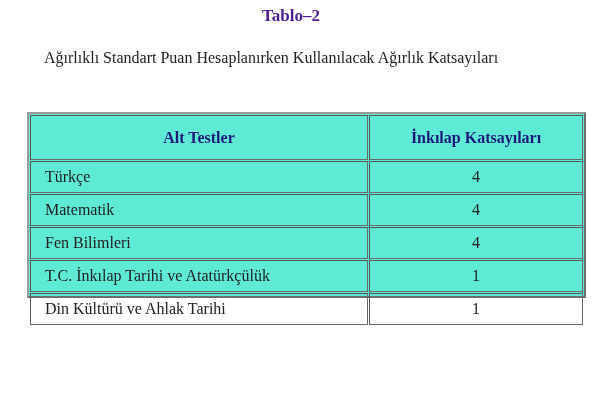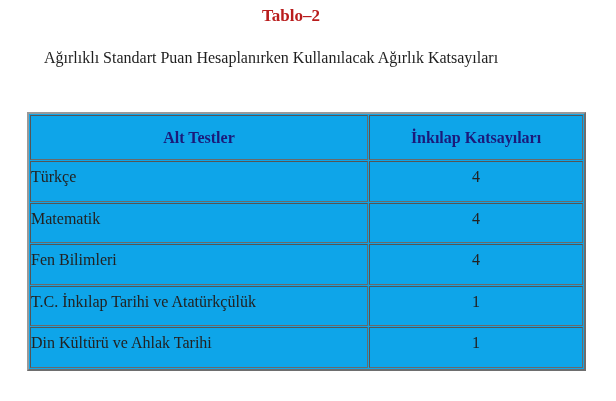--- a/index.html
+++ b/index.html
@@ -16,43 +16,43 @@
       color: #1a1a1a;
     }
     .title {
       position: absolute;
       left: 0;
       top: 6px;
       width: 582px;
       text-align: center;
       font-weight: bold;
       font-size: 17px;
-      color: #b91c1c;
+      color: #4c1d95;
       margin: 0;
     }
     .subtitle {
       position: absolute;
       left: 44px;
       top: 49px;
       font-size: 16px;
       color: #1f1f1f;
       margin: 0;
       white-space: nowrap;
     }
     .table-wrap {
       position: absolute;
       left: 27px;
       top: 112px;
       width: 559px;
-      height: 259px;
+      height: 186px;
       box-sizing: border-box;
       border: 2px solid #6e6e6e;
       border-top-color: #9a9a9a;
       border-left-color: #9a9a9a;
-      background: #0ea5e9;
+      background: #5eead4;
     }
     table.data-table {
       width: 100%;
       height: 100%;
       border-collapse: separate;
       border-spacing: 1px;
       table-layout: fixed;
     }
     table.data-table td,
     table.data-table th {
@@ -70,21 +70,21 @@
       text-align: center;
       height: 45px;
     }
     table.data-table td {
       font-size: 16px;
       color: #222;
       height: 32px;
     }
     table.data-table td.name-cell {
       text-align: left;
-      padding-left: 0;
+      padding-left: 14px;
       vertical-align: top;
       padding-top: 6px;
     }
     table.data-table td.value-cell {
       text-align: center;
       vertical-align: top;
       padding-top: 6px;
     }
     table.data-table tr.last-row td {
       height: 36px;

